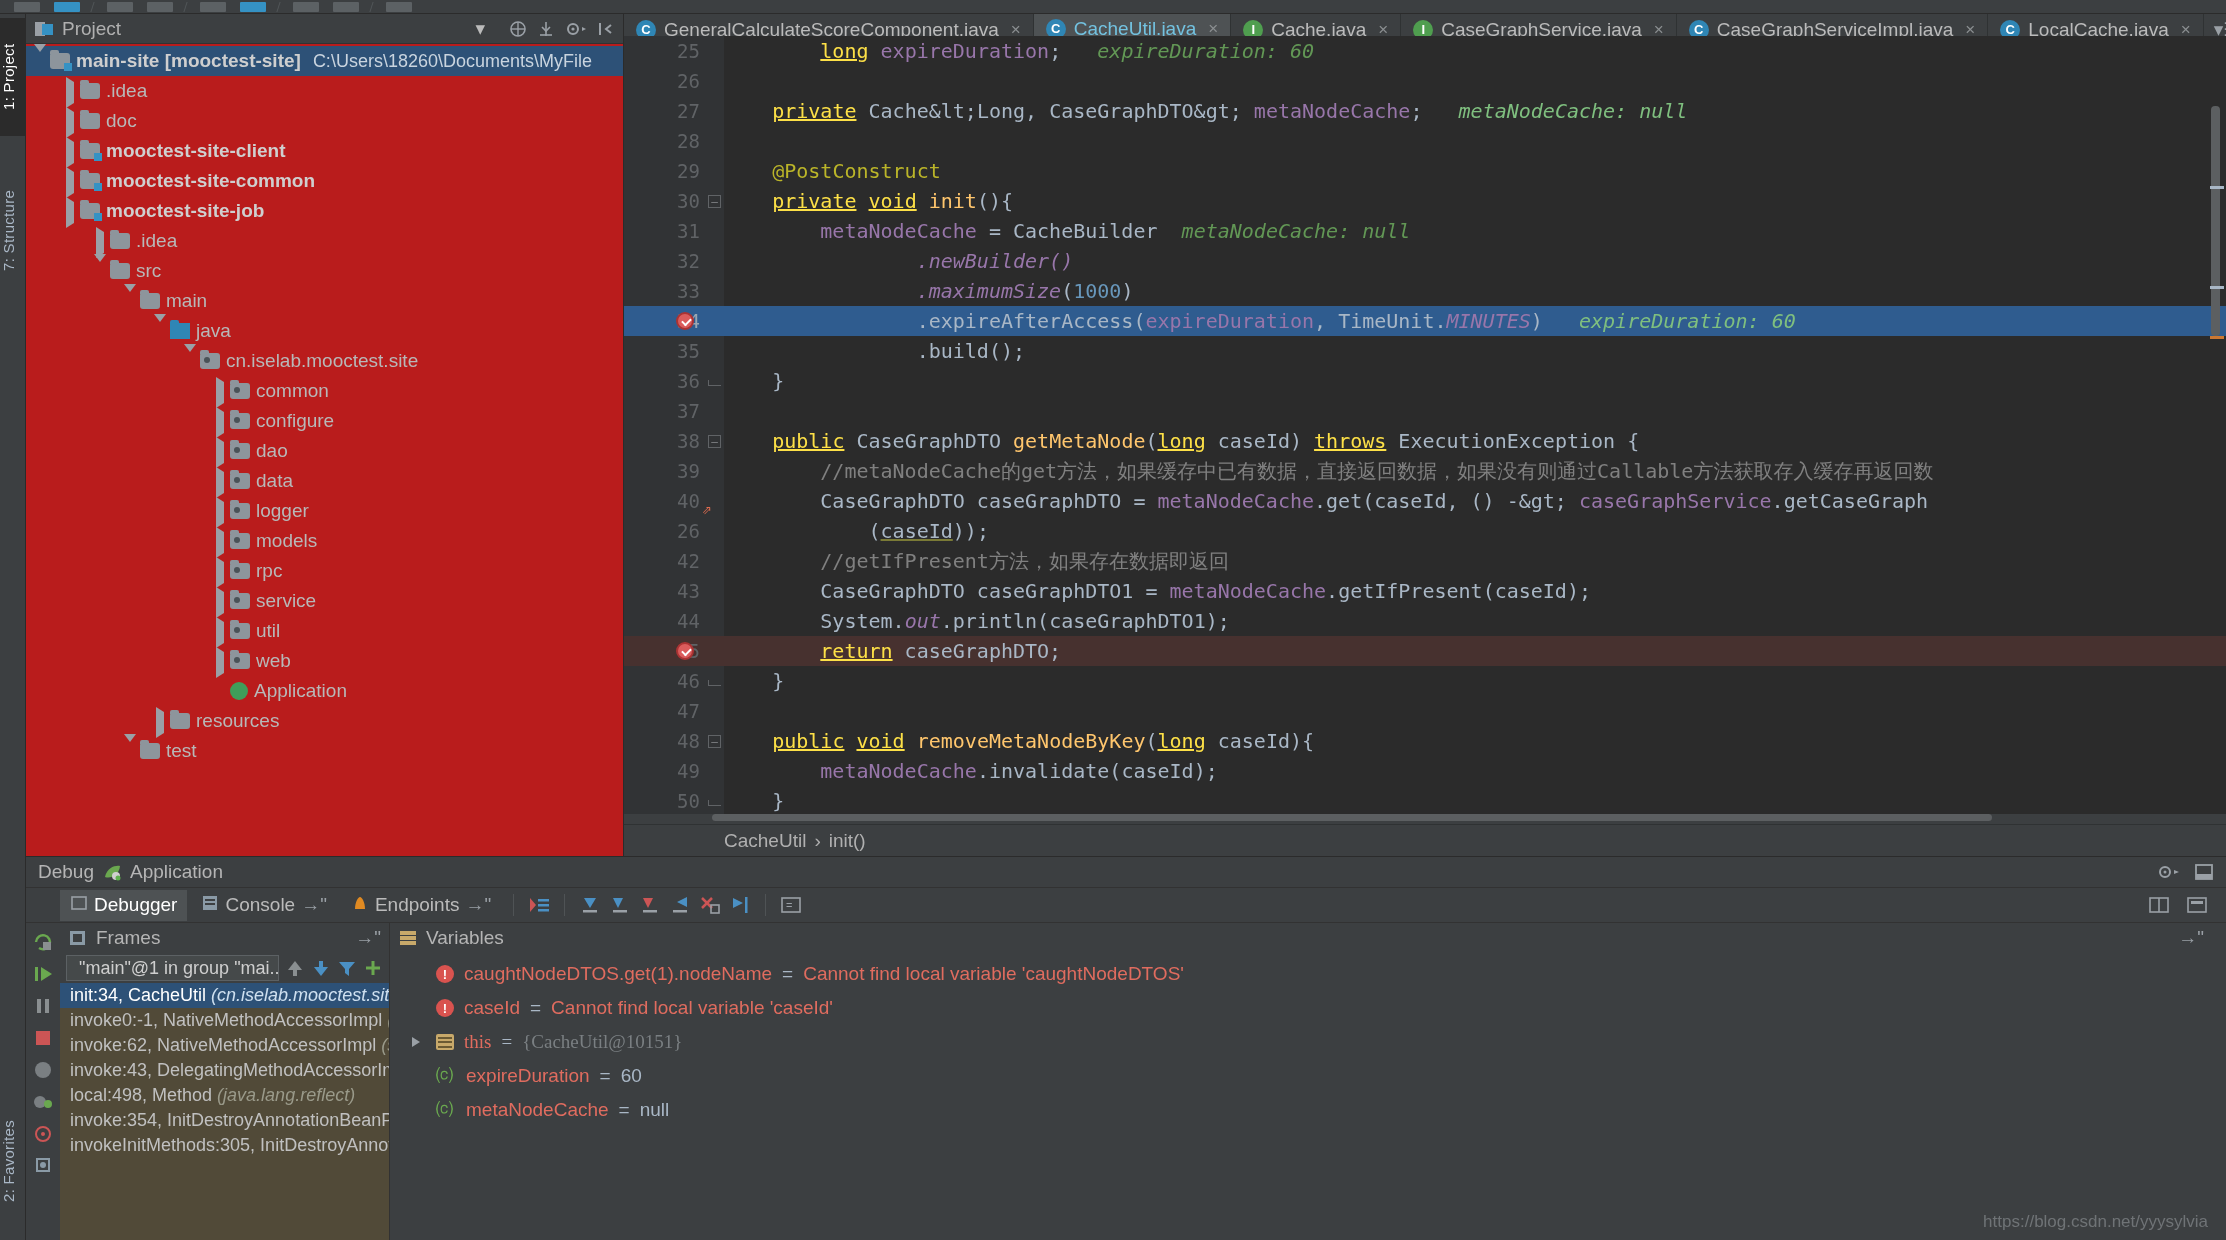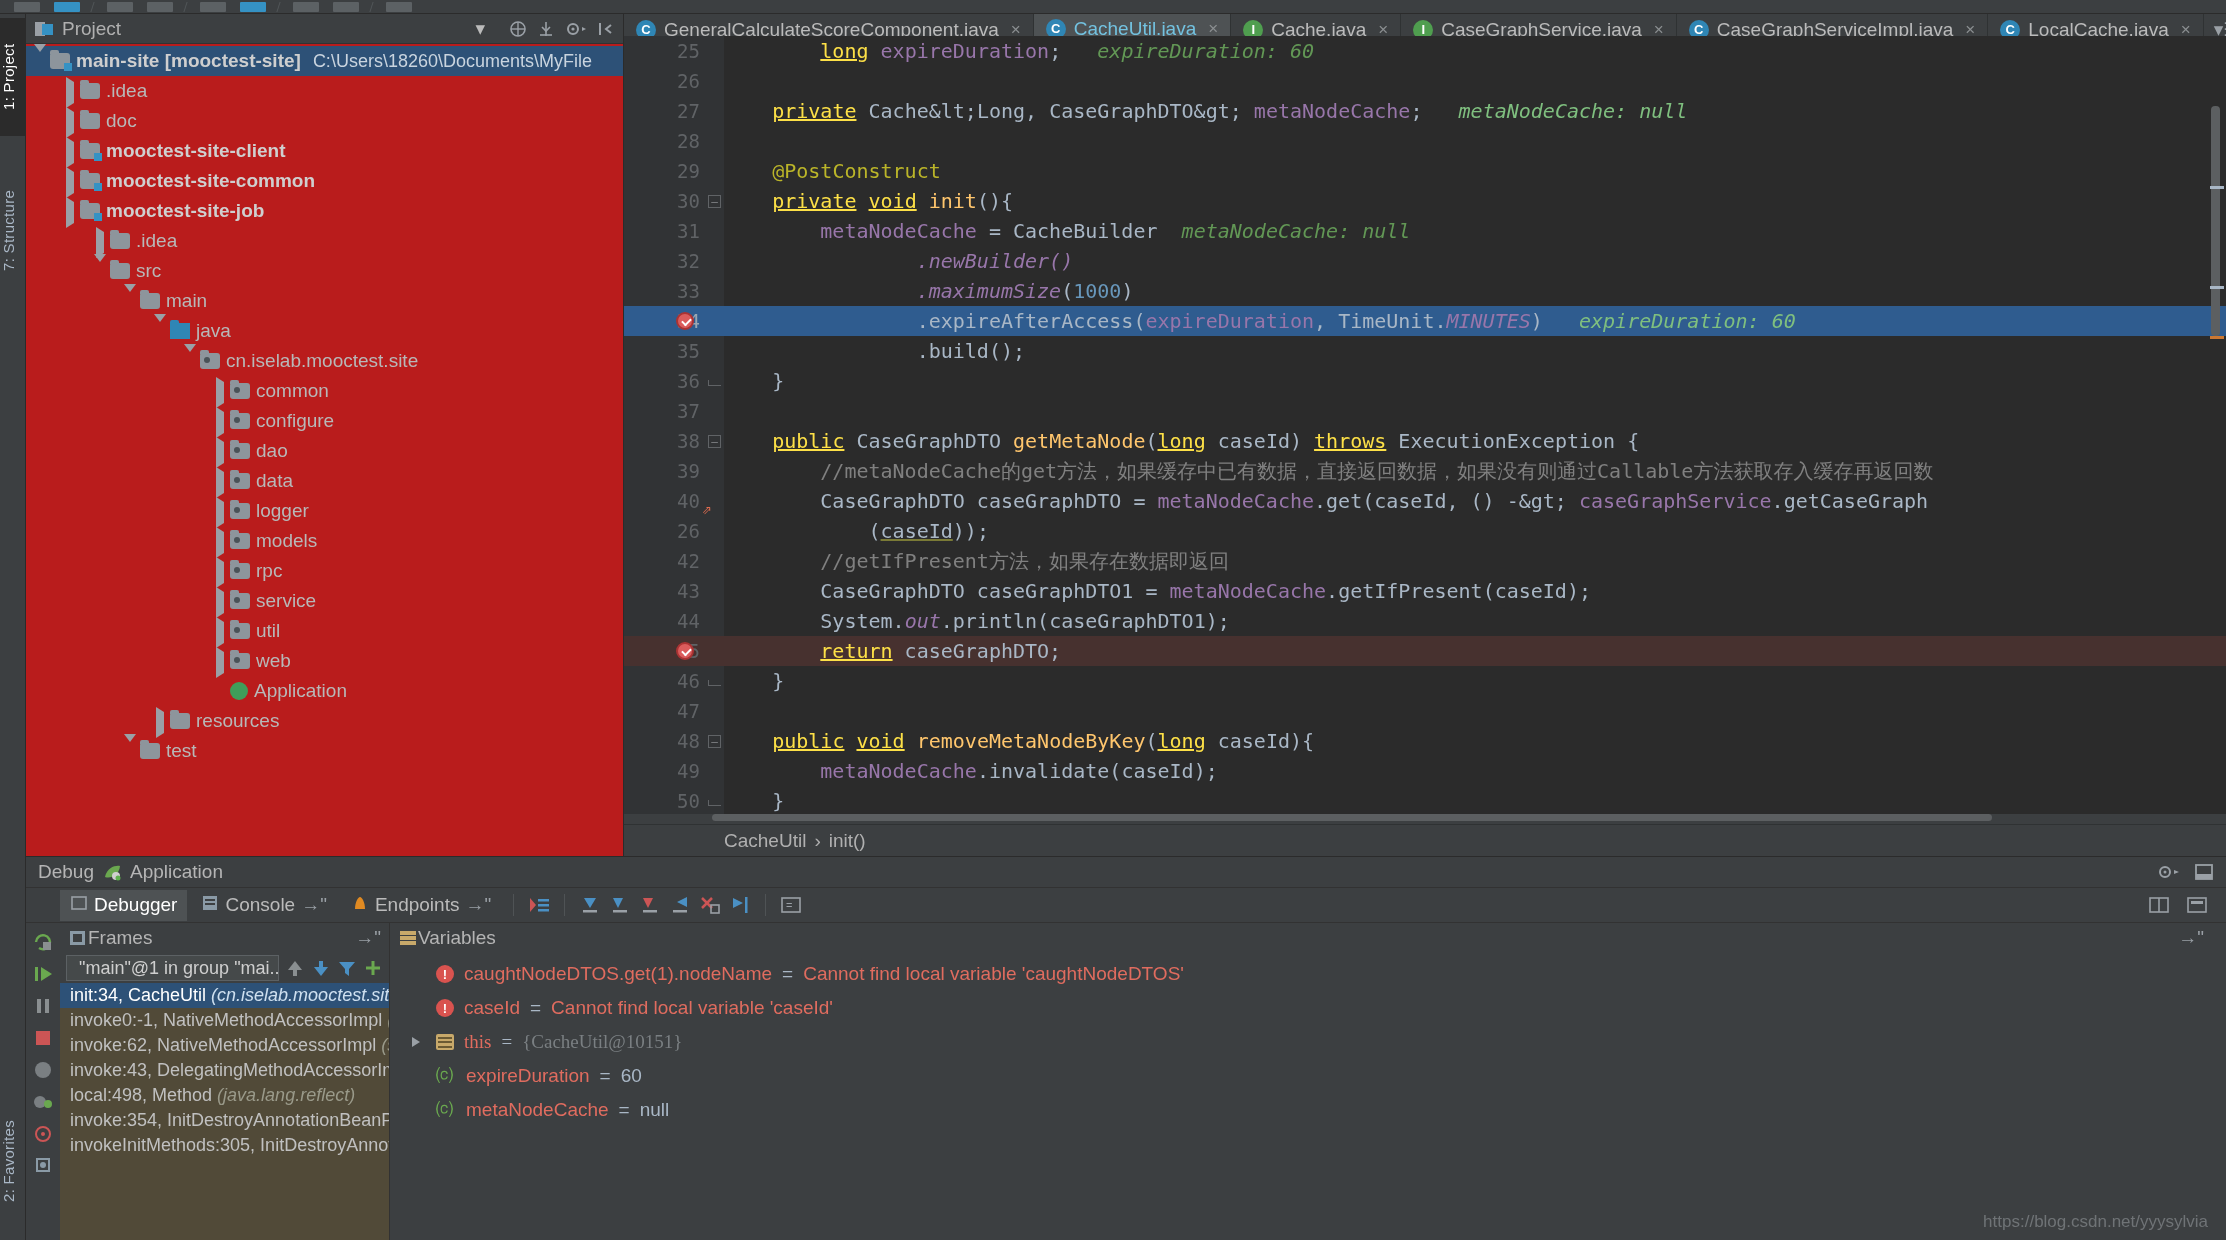--- a/index.html
+++ b/index.html
@@ -146,21 +146,21 @@
   .dbg-tabs{ height:36px; display:flex; align-items:center; gap:4px; padding-left:34px;
              border-top:1px solid #323232; border-bottom:1px solid #323232;}
   .dtab{ display:flex;align-items:center;gap:6px;padding:4px 10px;font-size:19px;color:#bbbbbb;}
   .dtab.active{ background:#4e5254; color:#ffffff;}
   .dtool{ width:26px;height:24px;display:flex;align-items:center;justify-content:center;}
   .dsep{ width:1px;height:22px;background:#4f5355;margin:0 8px;}
 
   .dbg-body{ position:absolute; left:0; top:66px; right:0; bottom:0; display:flex;}
   .dbg-left-rail{ width:34px; background:#3c3f41; position:relative;}
   .frames-col{ width:330px; border-right:1px solid #323232; position:relative;}
-  .col-head{ height:30px; display:flex;align-items:center;padding:0 8px;
+  .col-head{ height:30px; display:flex;align-items:center;gap:8px;padding:0 8px;
              font-size:19px;color:#b5b5b5;}
   .thread-row{ height:30px; display:flex; align-items:center; gap:6px; padding:0 6px;}
   .thread-box{ flex:1; display:flex;align-items:center;gap:6px; height:26px;
                border:1px solid #5c6164; background:#45494a; padding:0 6px; font-size:18px; color:#cfcfcf;
                overflow:hidden; white-space:nowrap;}
   .frames-list{ position:absolute; left:0; right:0; top:60px; bottom:0; background:#514a38; overflow:hidden;}
   .frow{ height:25px; line-height:25px; padding:0 10px; font-size:18px; color:#c0c0c0;
          white-space:nowrap; overflow:hidden;}
   .frow.sel{ background:#2d5177; color:#ffffff;}
   .frow em{ color:#9a9a8a; font-style:italic;}

